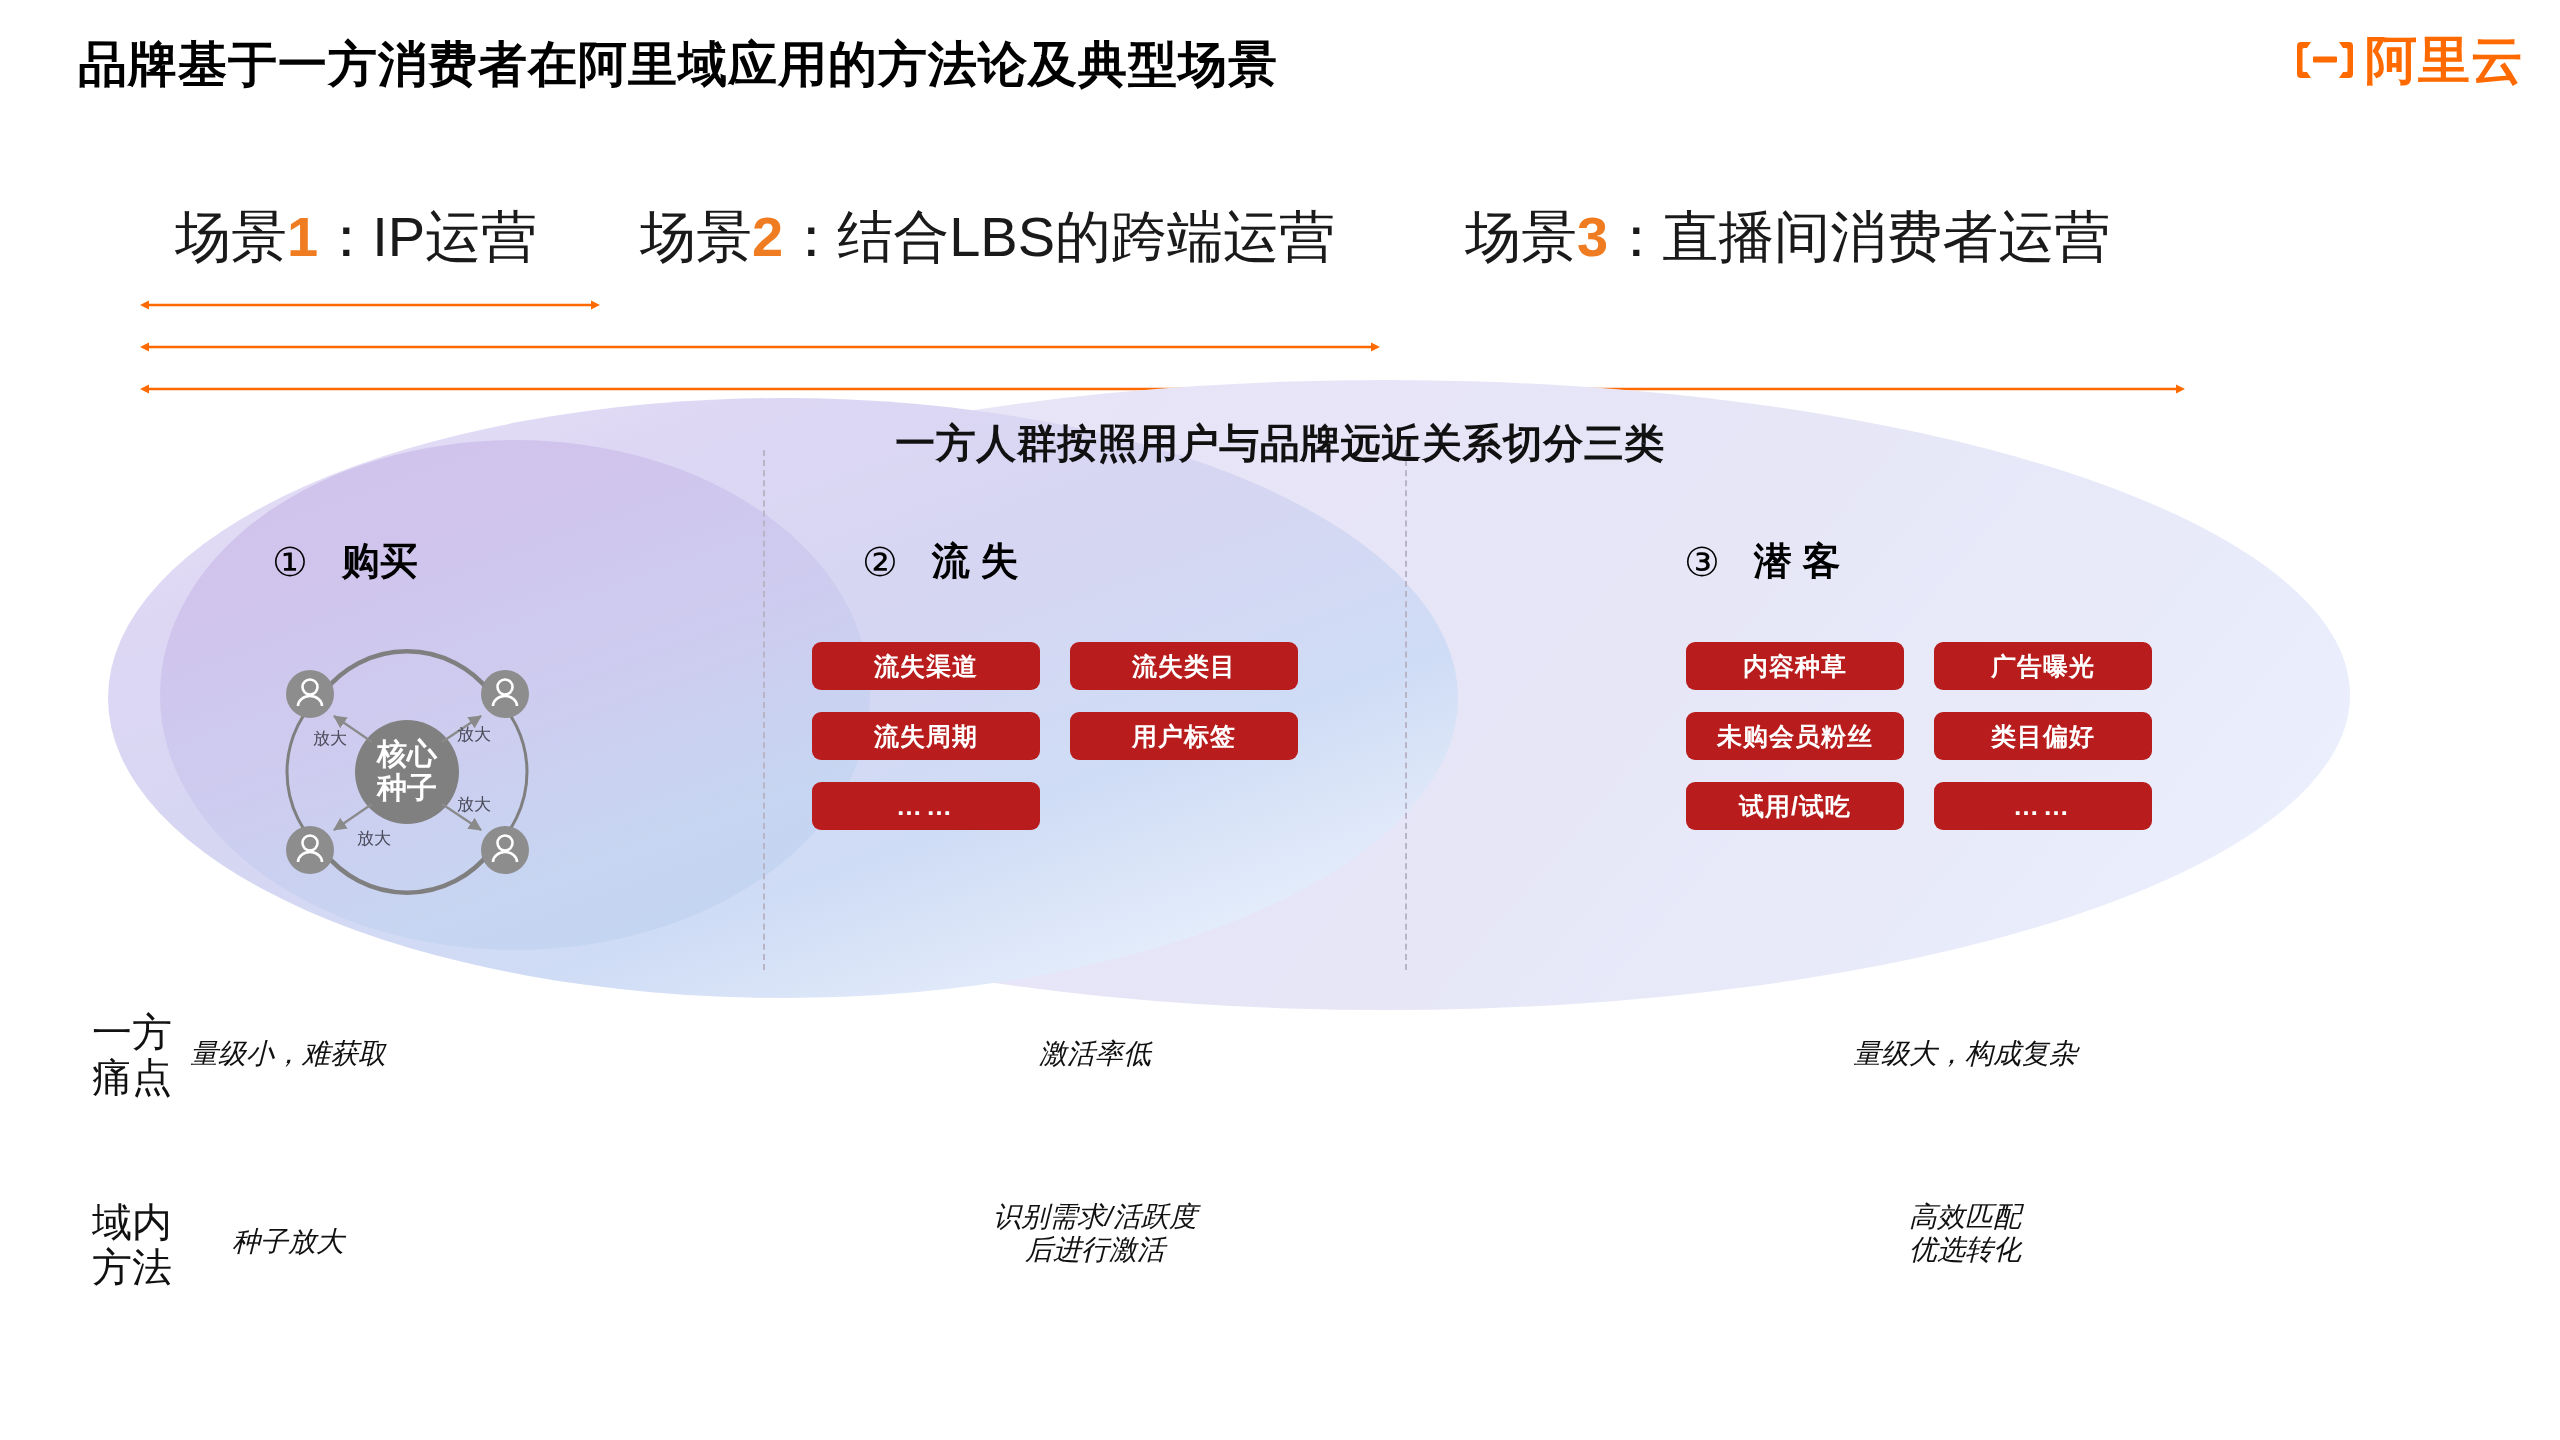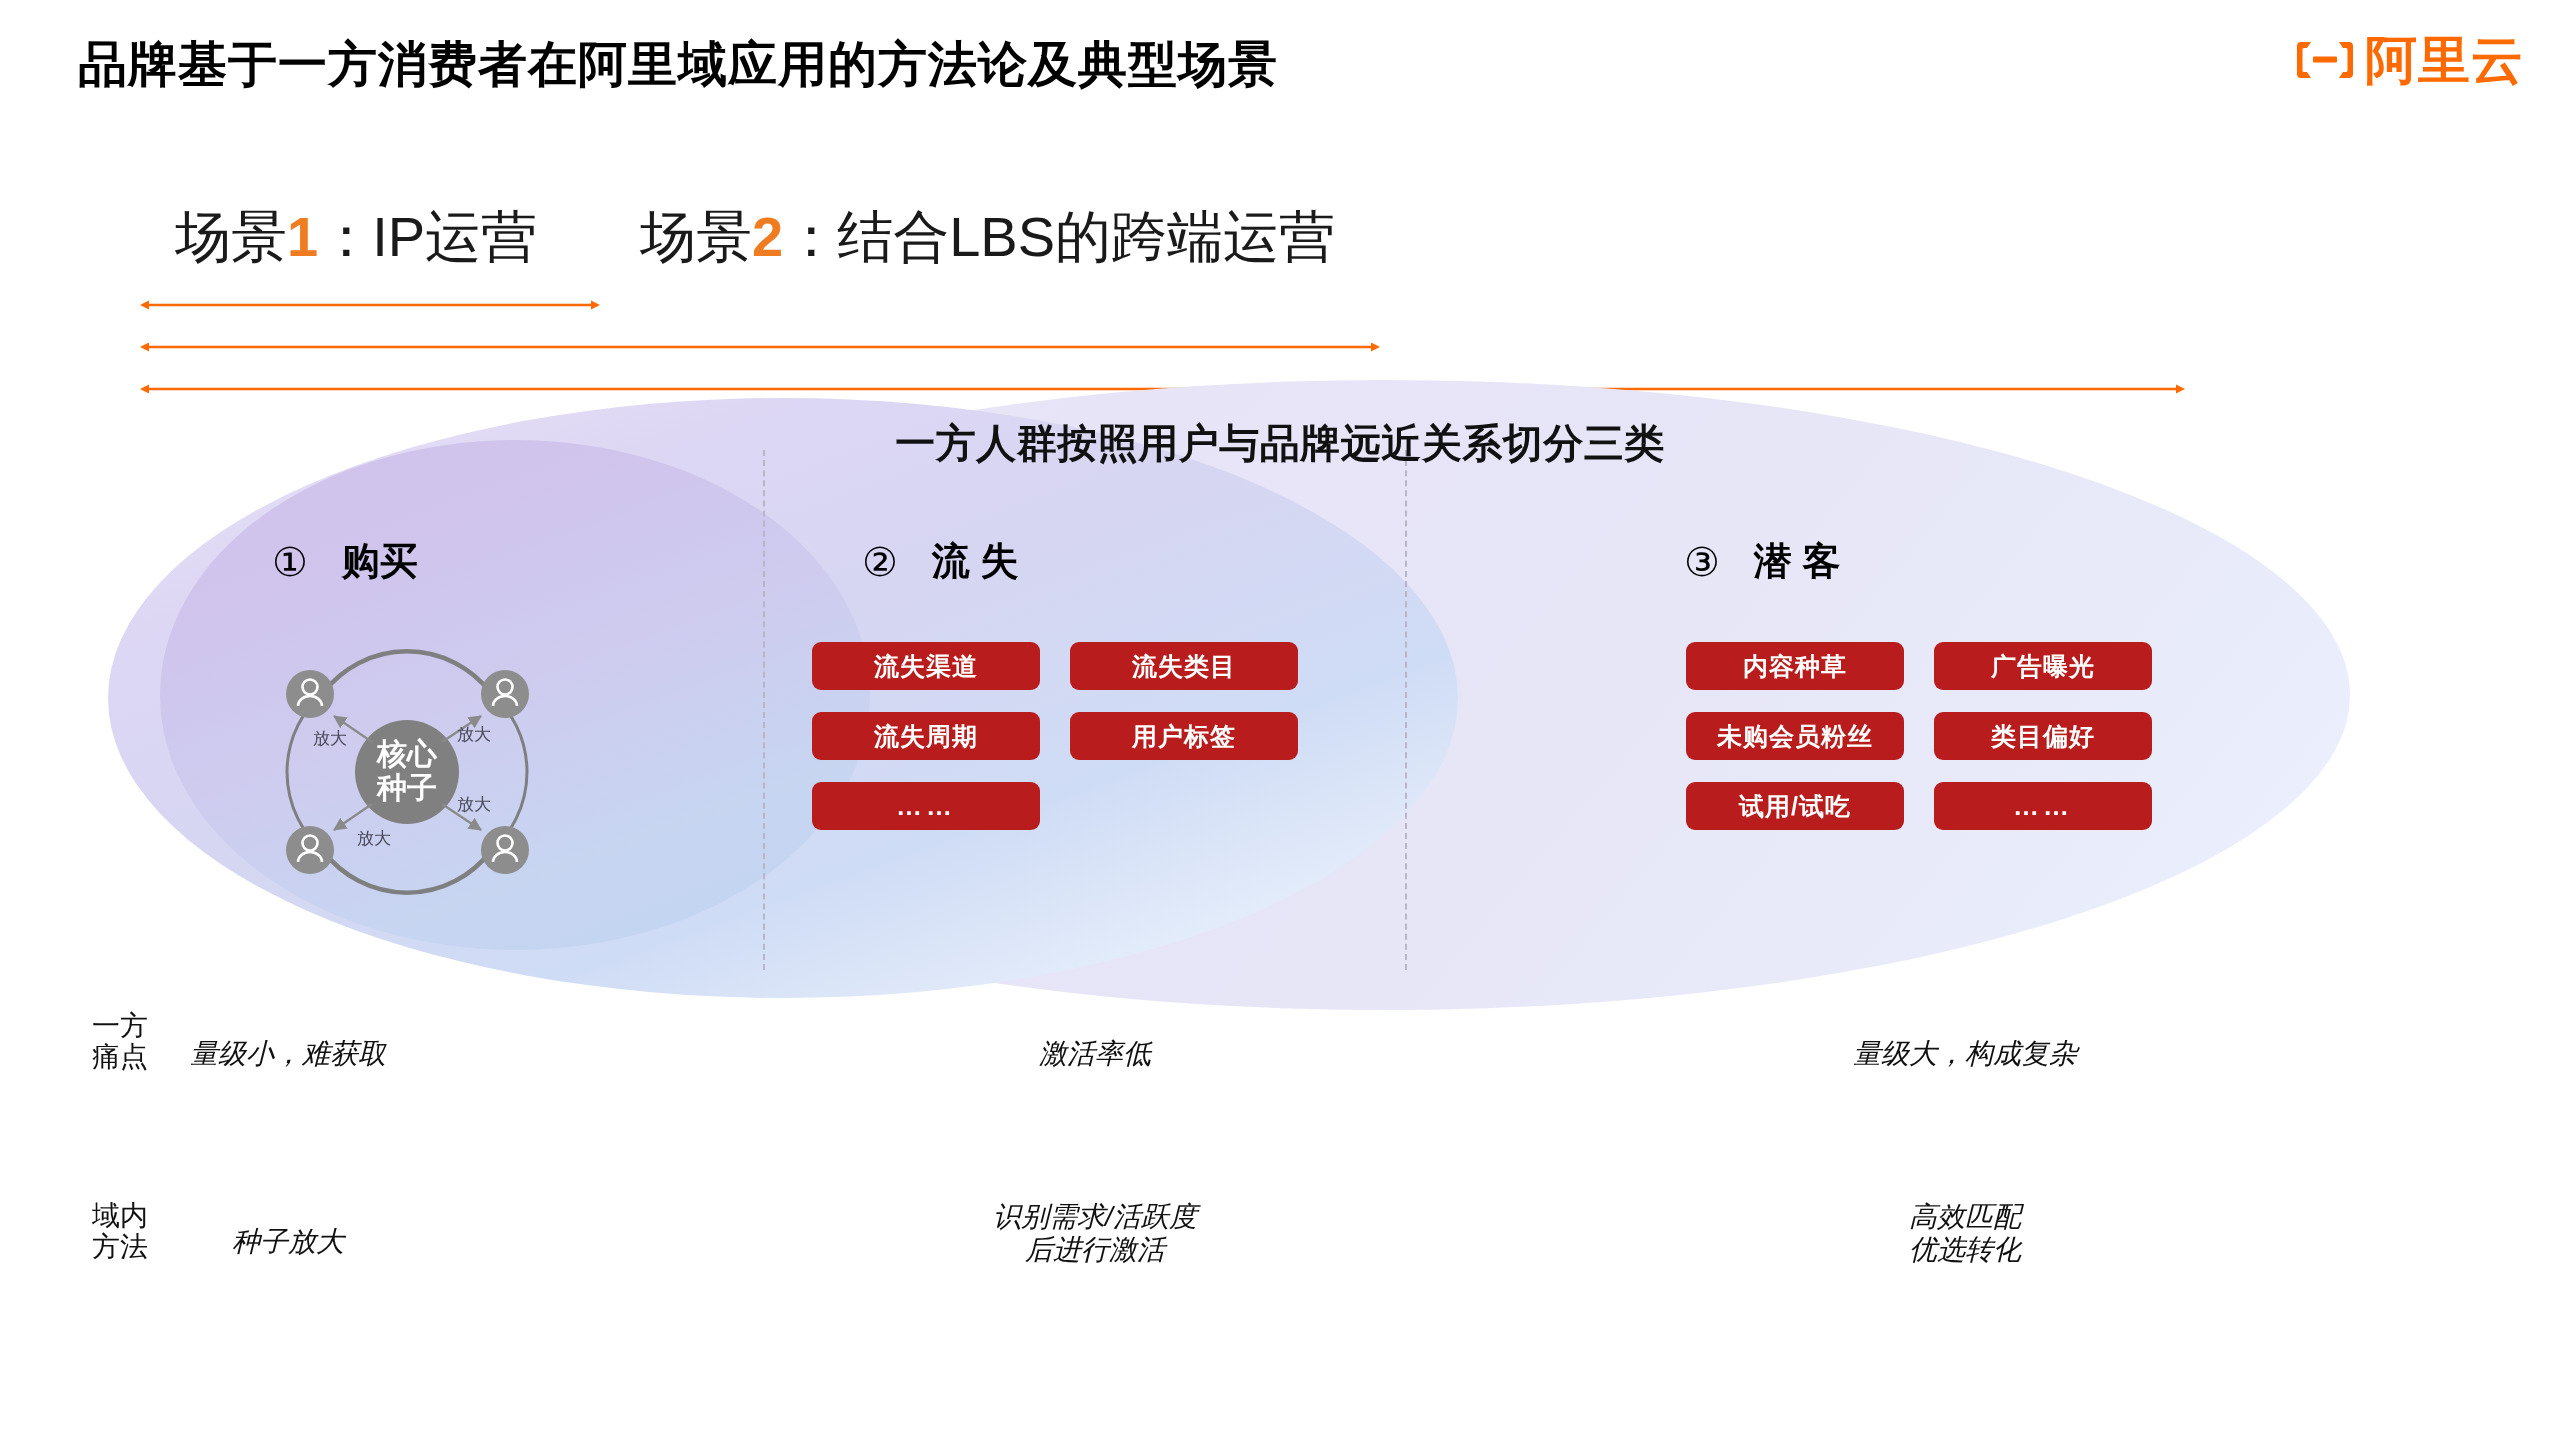--- a/index.html
+++ b/index.html
@@ -94,21 +94,21 @@
     letter-spacing:1px;white-space:nowrap;
   }
   .tag.dots{letter-spacing:4px;font-size:26px;}
 
   
   .seed{position:absolute;left:262px;top:632px;width:290px;height:280px;}
   .seed svg{display:block;}
 
   
   .rowlabel{
-    position:absolute;font-size:28px;color:#111;line-height:1.12;
+    position:absolute;font-size:40px;color:#111;line-height:1.12;
     text-align:center;white-space:nowrap;
   }
   #lbl-pain{left:92px;top:1010px;}
   #lbl-method{left:92px;top:1200px;}
 
   .cell{
     position:absolute;font-size:28px;color:#111;
     text-align:center;line-height:1.18;white-space:nowrap;
     transform:translateX(-50%);
     font-style:italic;
@@ -137,20 +137,23 @@
     </span>
     <span class="logo-text">阿里云</span>
   </div>
 
   <div class="scene" id="scene1">
     <span>场景</span><b>1</b><span class="colon">：</span><span>IP运营</span>
   </div>
   <div class="scene" id="scene2">
     <span>场景</span><b>2</b><span class="colon">：</span><span>结合LBS的跨端运营</span>
   </div>
+  <div class="scene" id="scene3">
+    <span>场景</span><b>3</b><span class="colon">：</span><span>直播间消费者运营</span>
+  </div>
 
   <div class="arrowline" id="arrow1" style="left: 140px; top: 298px; width: 460px;">
       <svg width="460" height="14" viewBox="0 0 460 14">
         <line x1="6" y1="7" x2="454" y2="7" stroke="#FF6A00" stroke-width="2.4"></line>
         <path d="M0,7 L9,2.5 L9,11.5 z" fill="#FF6A00"></path>
         <path d="M460,7 L451,2.5 L451,11.5 z" fill="#FF6A00"></path>
       </svg>
     </div>
   <div class="arrowline" id="arrow2" style="left: 140px; top: 340px; width: 1240px;">
       <svg width="1240" height="14" viewBox="0 0 1240 14">

